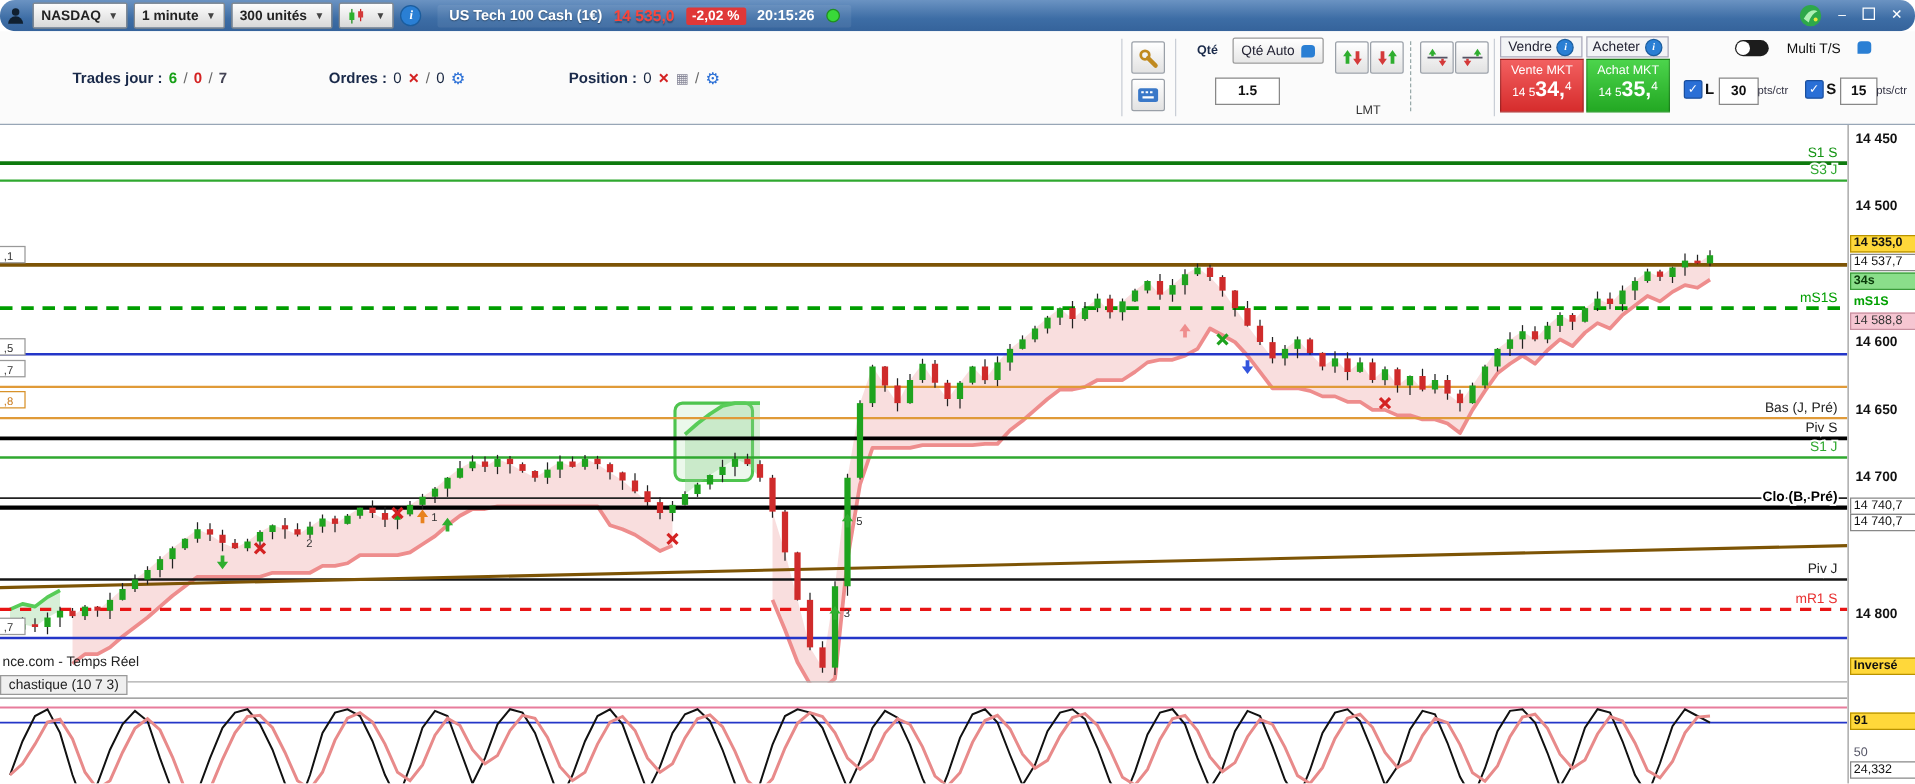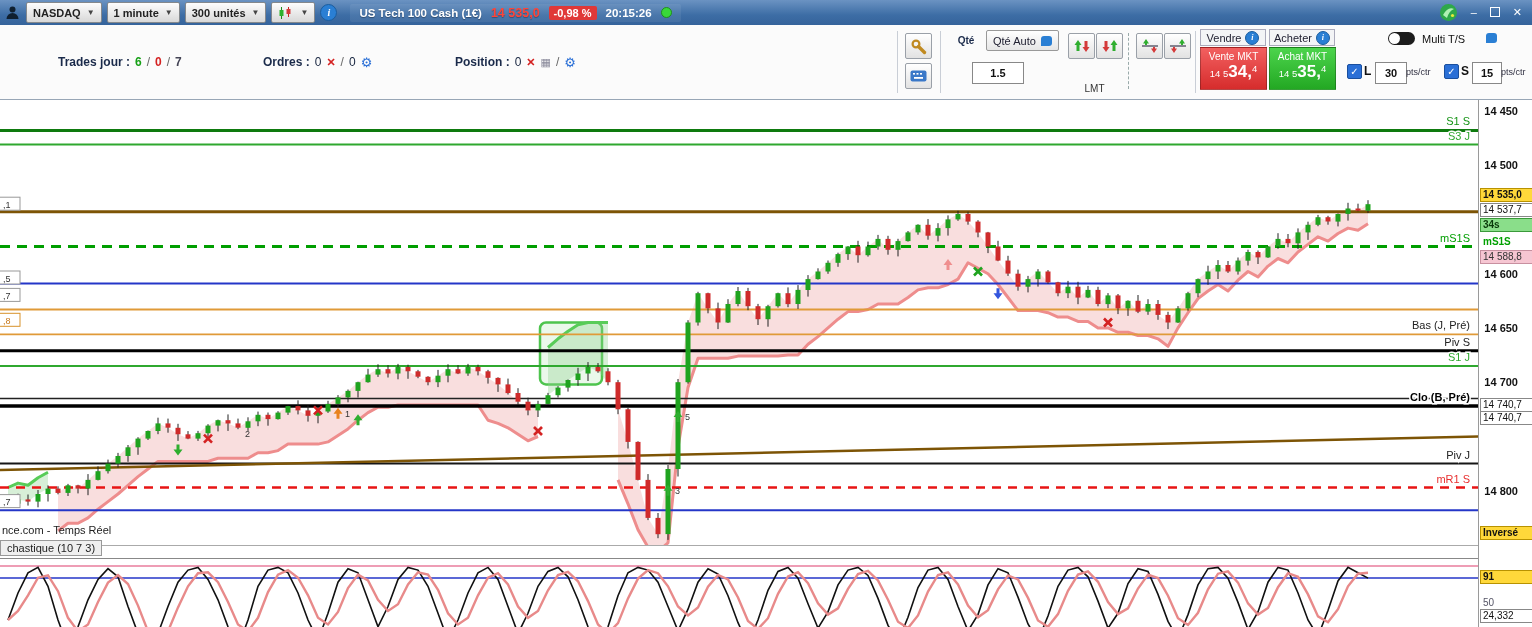--- a/index.html
+++ b/index.html
@@ -2,21 +2,21 @@
 <html><head>
 <meta charset="utf-8">
 <style>
   html,body{margin:0;padding:0;}
   .screen{position:relative;width:1532px;height:627px;background:#fff;overflow:hidden;
           font-family:"Liberation Sans",sans-serif;-webkit-font-smoothing:antialiased;}
 
   
   .titlebar{position:absolute;top:0;left:0;width:100%;height:25px;box-sizing:border-box;
     background:linear-gradient(#6b93c2,#3d6da5 60%,#35639b);display:flex;align-items:center;
-    padding-left:4px;gap:5px;}
+    padding-left:4px;gap:5px;border-radius:12px;}
   .appicon{width:17px;height:17px;display:flex;align-items:center;justify-content:center;}
   .dd{height:19px;background:linear-gradient(#fdfdfd,#d8d8d8);border:1px solid #84888c;border-radius:2px;
     display:inline-flex;align-items:center;gap:6px;padding:0 6px;font-size:11px;font-weight:bold;color:#222;cursor:default;}
   .dd .arr{font-size:8px;color:#444;}
   .info-btn{width:15px;height:15px;border-radius:50%;background:#2a7fd4;border:1px solid #1b5d9e;color:#fff;
     font:italic bold 10px "Liberation Serif",serif;display:flex;align-items:center;justify-content:center;}
   .instr{display:flex;align-items:center;gap:9px;margin-left:8px;padding:2px 9px;background:rgba(255,255,255,0.07);border-radius:2px;}
   .instr-name{color:#fff;font-size:11.5px;font-weight:bold;text-shadow:0 1px 1px rgba(0,0,0,.35);}
   .instr-price{color:#ff4438;font-weight:bold;font-size:12.5px;text-shadow:0 1px 1px rgba(0,0,0,.3);}
   .chg{background:#e03838;color:#fff;font-size:11px;font-weight:bold;padding:1px 5px;border-radius:2px;}
@@ -106,21 +106,21 @@
           <rect x="1.5" y="3" width="4" height="6" fill="#2db22d"></rect>
           <line x1="10.5" y1="0" x2="10.5" y2="10" stroke="#c22" stroke-width="1"></line>
           <rect x="8.5" y="2" width="4" height="5" fill="#d43a3a"></rect>
         </svg>
       <span class="arr">▼</span>
     </span>
     <span class="info-btn">i</span>
     <span class="instr">
       <span class="instr-name">US Tech 100 Cash (1€)</span>
       <span class="instr-price">14 535,0</span>
-      <span class="chg">-0,98 %</span>
+      <span class="chg">-2,02 %</span>
       <span class="clock">20:15:26</span>
       <span class="dot"></span>
     </span>
     <span class="tb-right">
       <svg width="19" height="19" viewBox="0 0 19 19">
           <circle cx="9.5" cy="9.5" r="8.5" fill="#2ea84a"></circle>
           <path d="M4 12 Q9 3 15 6 Q10 8 8 15 Z" fill="#aef0b4"></path>
           <circle cx="13.5" cy="12.5" r="1.6" fill="#e8e83a"></circle>
         </svg>
       <span class="winbtn">–</span>
@@ -224,21 +224,21 @@
       <div class="mkt-line2"><span class="p-sm">14 5</span><span class="p-big">34,</span><span class="p-sup">4</span></div>
     </div>
     <div class="mkt-btn mkt-buy" style="left:1269px;top:22px;">
       <div class="mkt-line1">Achat MKT</div>
       <div class="mkt-line2"><span class="p-sm">14 5</span><span class="p-big">35,</span><span class="p-sup">4</span></div>
     </div>
 
     <div class="toggle" style="left:1388px;top:7px;">
         <span class="knob"></span>
       </div>
-    <div class="lbl-sm" style="left:1422px;top:8px;width:58px;font-size:11px;color:#111;text-align:left;">Multi T/S</div>
+    <div class="lbl-sm" style="left:1422px;top:8px;width:58px;font-size:11px;color:#111;text-align:center;">Multi T/S</div>
     <span class="bubble" style="position:absolute;left:1486px;top:8px;"></span>
 
     <div class="cbx" style="left:1347px;top:39px;">✓</div>
     <div class="cb-letter" style="left:1364px;top:39px;">L</div>
     <input class="field" style="left: 1375px; top: 37px; width: 26px;" readonly="" value="30">
     <div class="unit" style="left:1406px;top:42px;">pts/ctr</div>
 
     <div class="cbx" style="left:1444px;top:39px;">✓</div>
     <div class="cb-letter" style="left:1461px;top:39px;">S</div>
     <input class="field" style="left: 1472px; top: 37px; width: 24px;" readonly="" value="15">

